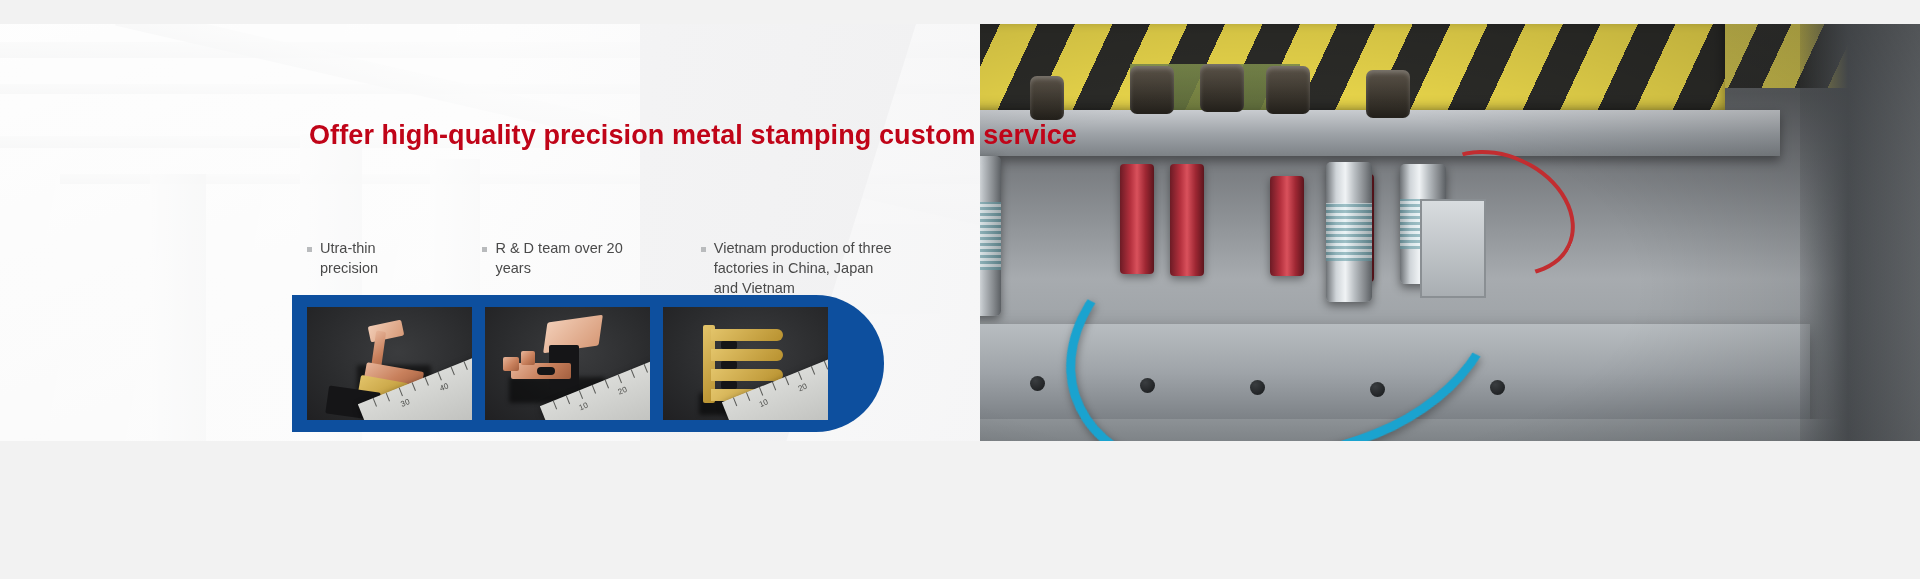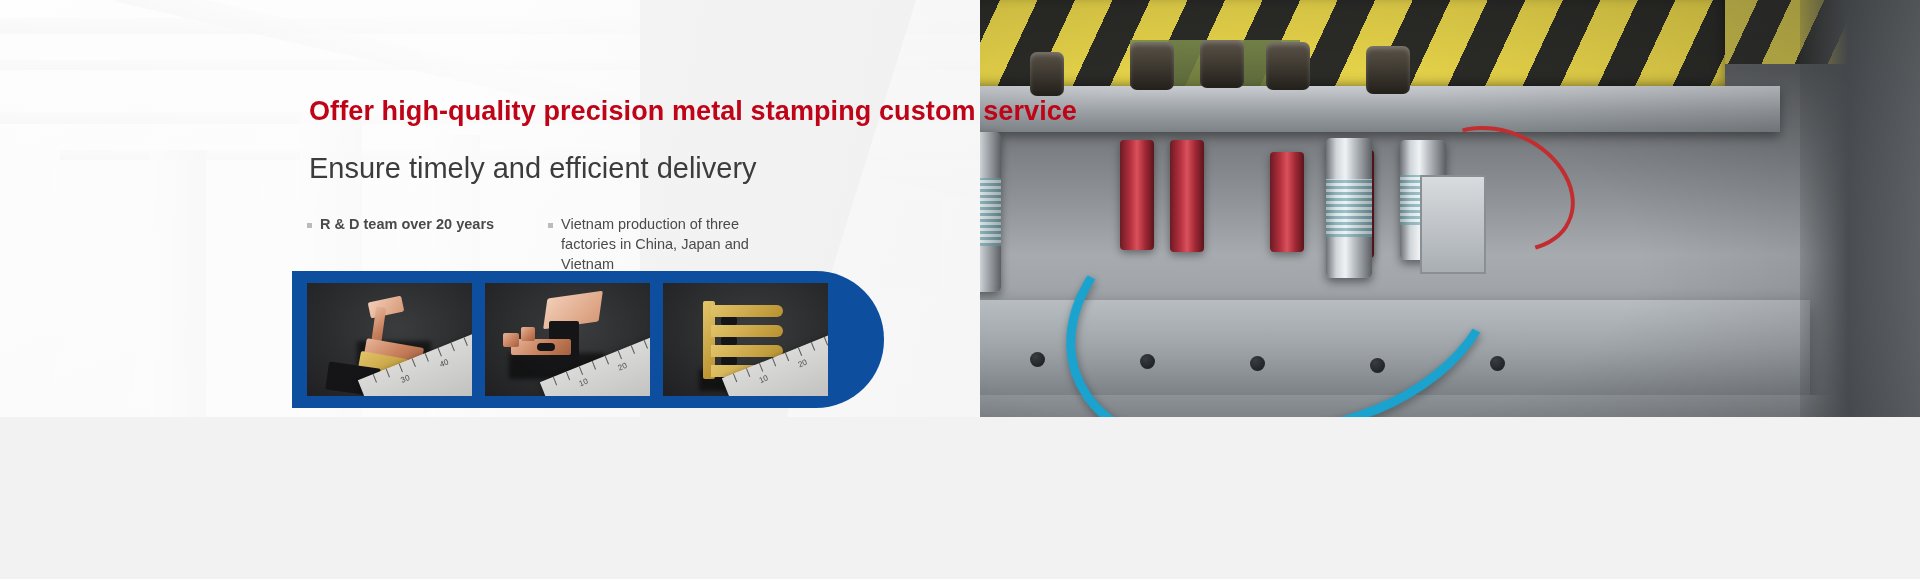--- a/index.html
+++ b/index.html
@@ -5,20 +5,21 @@
 <style>
   html,body{margin:0;padding:0;}
   body{
     width:1920px;height:579px;overflow:hidden;
     font-family:"Liberation Sans", sans-serif;
     background:#f2f2f2;
   }
   #banner{
     position:relative;width:1920px;height:417px;overflow:hidden;
     background:#f4f4f4;
+    margin-top:24px;
   }
 
   
   .photo{
     position:absolute;top:0;left:730px;width:1190px;height:579px;
     overflow:hidden;
     -webkit-clip-path:polygon(180px 0, 1190px 0, 1190px 579px, 0 579px);
     clip-path:polygon(180px 0, 1190px 0, 1190px 579px, 0 579px);
     background:#4e5156;
   }
@@ -181,21 +182,21 @@
     display:flex;align-items:flex-start;gap:0;
   }
   .bullet{display:flex;align-items:flex-start;white-space:nowrap;}
   .bullet .sq{
     width:5px;height:5px;background:#b9bbbd;margin-top:9px;margin-right:8px;flex:0 0 auto;
   }
   .bullet .btxt{
     font-size:14.5px;color:#4a4a4a;line-height:20px;white-space:normal;
   }
   .b0{margin-right:56px;}
-  .b1{margin-right:54px;font-weight:bold;}
+  .b1{margin-right:54px;}
   .b2 .btxt{max-width:205px;}
 
   
   .bluepanel{
     position:absolute;left:292px;top:271px;width:592px;height:137px;
     background:#0d4f9e;
     border-radius:0 68px 68px 0;
   }
   .thumbs{
     position:absolute;left:15px;top:12px;display:flex;gap:13px;
@@ -296,23 +297,26 @@
     <div class="lb-el" style="left:470px;top:370px;width:240px;height:120px;"></div>
     <div class="lb-el" style="left:760px;top:200px;width:180px;height:90px;"></div>
     <div class="leftbg-wash"></div>
   </div>
 
   <div class="wedge"></div>
 
   <div class="content">
     <div class="headline">Offer high-quality precision metal stamping custom service</div>
 
-    <div class="subhead">Ensure timely and efficient delivery</div>
 
     <div class="bullets">
+      <div class="bullet b0">
+        <span class="sq"></span>
+        <span class="btxt">Utra-thin precision</span>
+      </div>
       <div class="bullet b1">
         <span class="sq"></span>
         <span class="btxt">R &amp; D team over 20 years</span>
       </div>
       <div class="bullet b2">
         <span class="sq"></span>
         <span class="btxt">Vietnam production of three factories in China, Japan and Vietnam</span>
       </div>
     </div>
 

